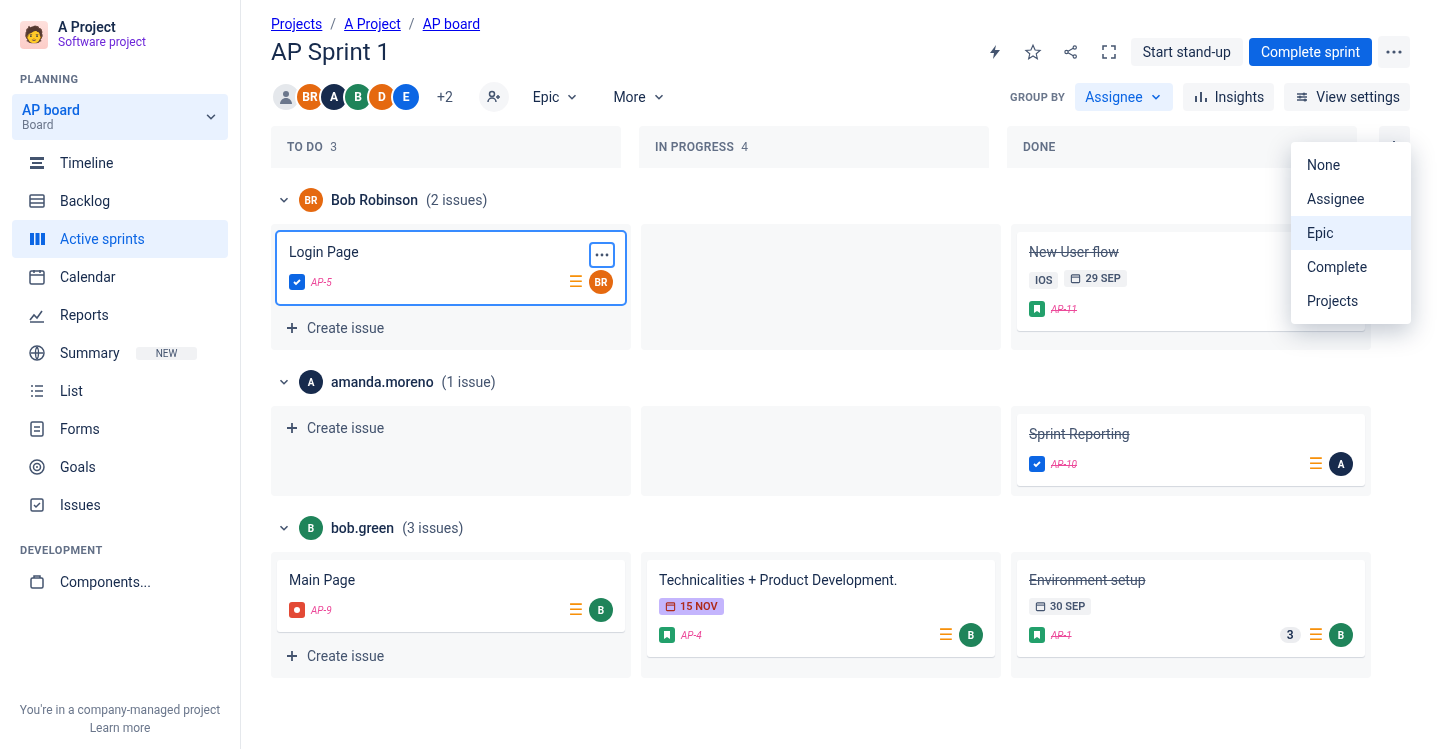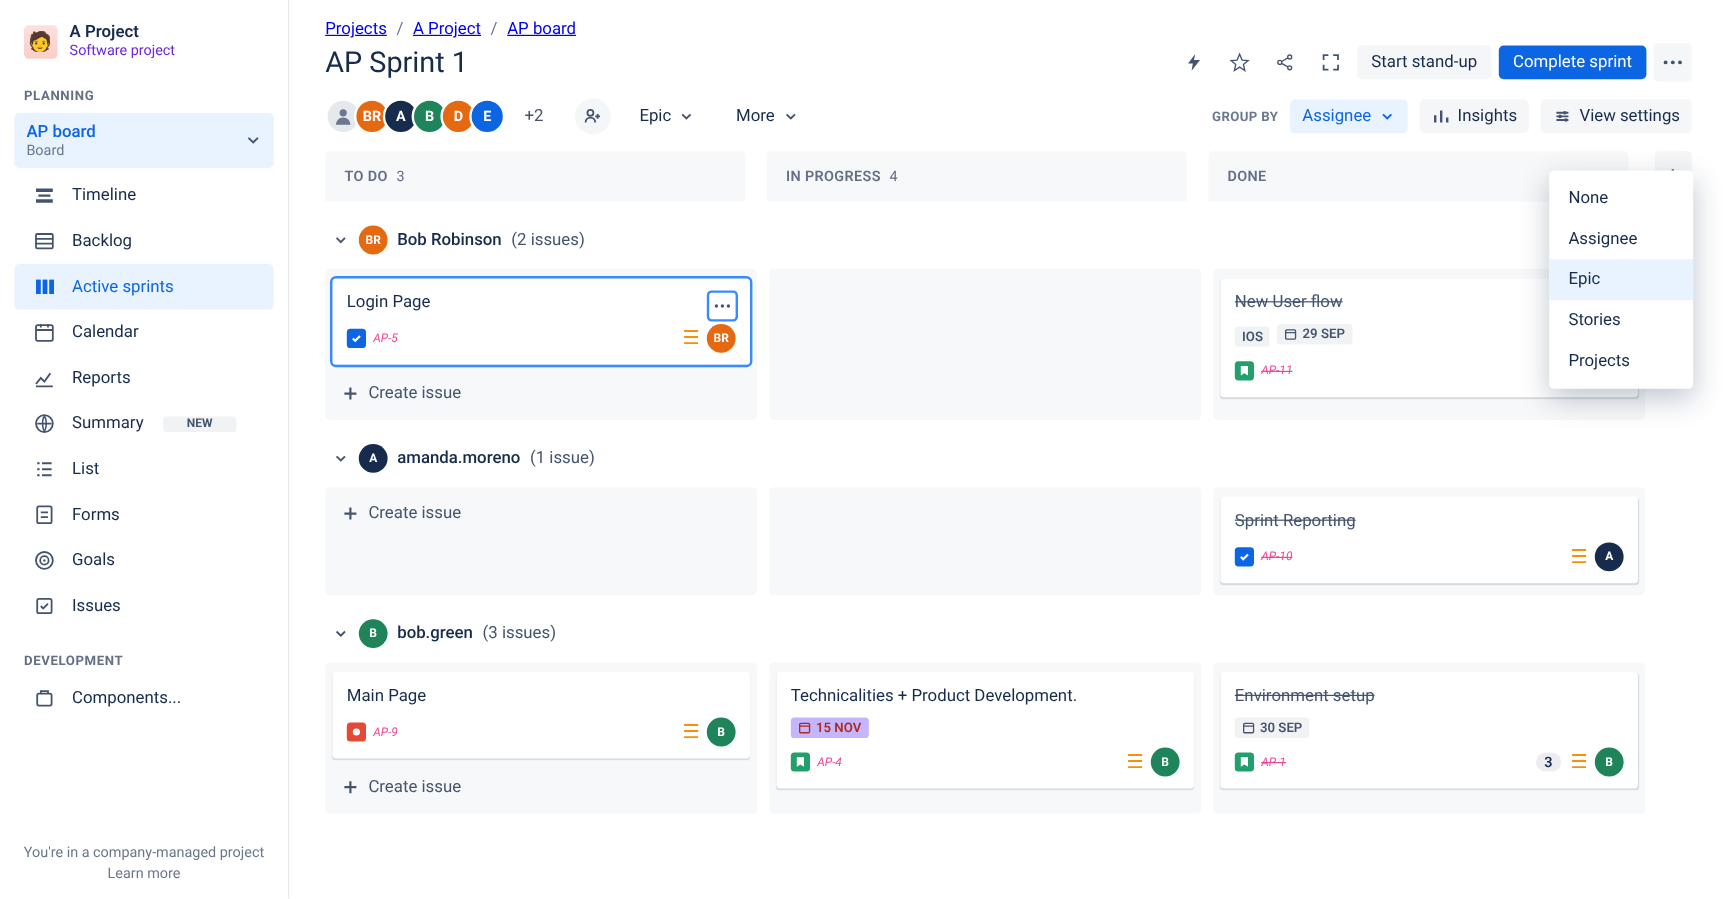--- a/index.html
+++ b/index.html
@@ -11,21 +11,21 @@
 .proj-name { font-weight: 600; font-size: 14px; line-height:1.1; }
 .proj-sub { font-size: 12px; color: #6d28d9; }
 .nav-cap { font-size: 11px; font-weight: 700; color: #626F86; padding: 6px 14px; letter-spacing: .5px; }
 .nav-sel { background:#E9F2FF; border-radius:4px; margin:2px 6px 4px 6px; padding:8px 10px; display:flex; justify-content:space-between; align-items:center;}
 .nav-sel .l1{font-size:14px;font-weight:500;color:#0C66E4}
 .nav-sel .l2{font-size:12px;color:#6B778C;}
 .nav-item{display:flex;align-items:center;gap:12px;padding:8px 14px;border-radius:4px;margin:0 6px;font-size:14px;color:#172B4D;cursor:pointer;text-align:center;}
 .nav-item.active{background:#E9F2FF;color:#0C66E4;}
 .nav-item.active .ni-icon{color:#0C66E4;}
 .ni-icon{width:22px;height:22px;display:flex;align-items:center;justify-content:center;color:#44546F;}
-.lozenge{font-size:10px;font-weight:700;color:#44546F;background:#F1F2F4;padding:1px 20px;border-radius:3px;margin-left:4px;}
+.lozenge{font-size:10px;font-weight:400;color:#44546F;background:#F1F2F4;padding:1px 20px;border-radius:3px;margin-left:4px;}
 .sidebar-foot{margin-top:auto;text-align:center;font-size:12px;color:#6B778C;padding:6px 0;}
 .sidebar-foot a{display:block;margin-top:4px;color:#6B778C;text-decoration:none;}
 .main{flex:1;padding:16px 30px 0 30px;position:relative;overflow:hidden;}
 .crumbs{display:flex;gap:8px;font-size:14px;color:#44546F;}
 .crumbs span.sep{color:#6B778C;}
 .title-row{display:flex;align-items:center;justify-content:space-between;margin:4px 0 14px 0;}
 .title{font-size:24px;font-weight:400;}
 .title-actions{display:flex;align-items:center;gap:6px;}
 .icon-btn{width:32px;height:32px;border-radius:4px;display:flex;align-items:center;justify-content:center;color:#44546F;cursor:pointer;}
 .btn{padding:6px 12px;border-radius:4px;font-size:14px;cursor:pointer;border:none;}
@@ -513,17 +513,17 @@
               </div>
             </div>
           </div>
         </div>
       </div>
 
     <div class="dropdown" id="dropdown">
         <div>None</div>
         <div>Assignee</div>
         <div class="sel">Epic</div>
-        <div>Stories</div>
+        <div>Complete</div>
         <div>Projects</div>
       </div>
   </div>
 </div>
 
 </body></html>

